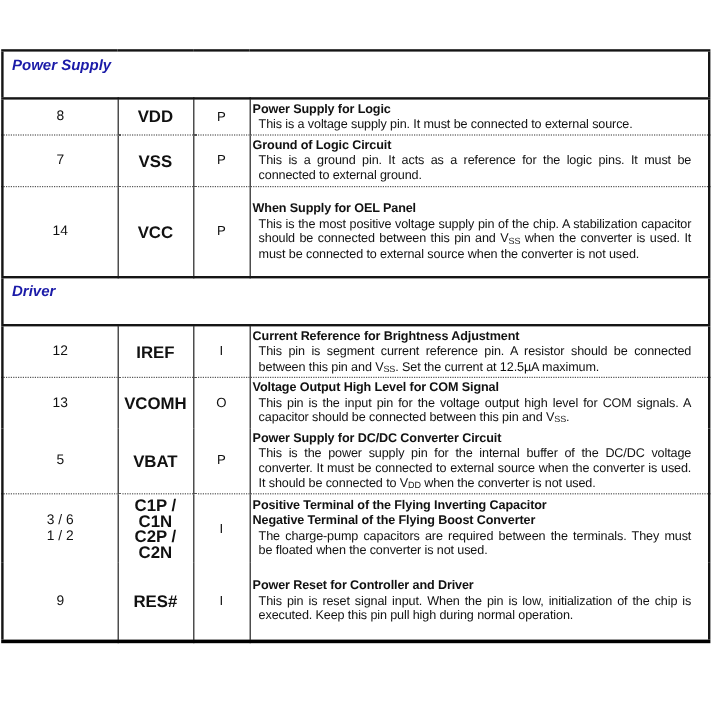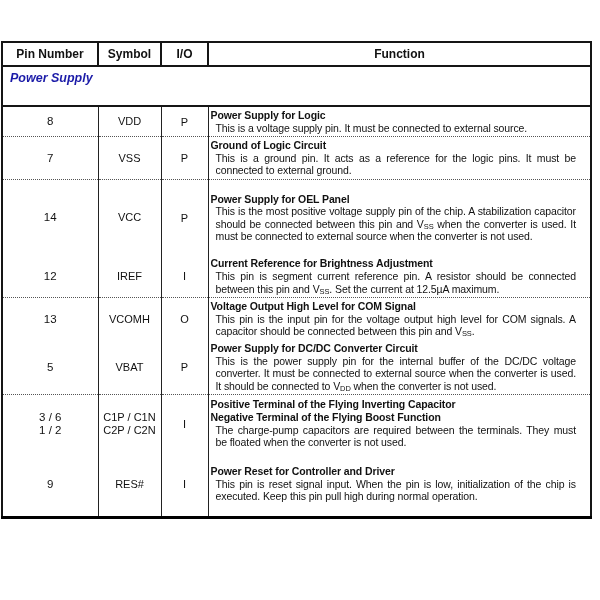--- a/index.html
+++ b/index.html
@@ -29,21 +29,21 @@
 
   tr.sec td {
     border-top:2px solid #151515; border-bottom:2px solid #151515;
     font-size:12.5px; font-weight:bold; font-style:italic;
     color:var(--section-color,#1b1ba8);
     padding:4px 0 20px 7px;
   }
   tr.dotted td { border-top:1px dotted #555; }
 
   td.cell-center { text-align:center; font-size:11.5px; }
-  td.cell-sym { font-size:11px; }
+  td.cell-sym { font-size:14px;font-weight:bold; }
   td.cell-io { font-size:11px; }
   .line { line-height:13px; }
 
   td.cell-fn { text-align:left; padding:2px 14px 2px 2px; }
   .fn-title { font-weight:bold; font-size:10.5px; line-height:12.6px; letter-spacing:-0.1px; }
   .fn-body  { font-size:10.5px; line-height:12.6px; text-align:justify; padding-left:5px; letter-spacing:-0.1px; }
   .fn-body sub { font-size:7.5px; line-height:0; vertical-align:-1px; }
 
   tr.h-hdr  { height:24px; }
   tr.h-sec  { height:25px; }
@@ -62,26 +62,20 @@
 <div class="page">
   <table class="pin-table">
     <colgroup>
       <col class="c-pin">
         <col class="c-sym">
         <col class="c-io">
         <col class="c-fn">
     </colgroup>
 
     <tbody>
-        <tr class="h-hdr">
-      <th>Pin Number</th>
-      <th>Symbol</th>
-      <th>I/O</th>
-      <th>Function</th>
-    </tr>
 
     <tr class="sec h-sec">
       <td colspan="4"><span>Power Supply</span></td>
     </tr>
 
     <tr class="data r-vdd">
       <td class="cell-center">
             <div class="line">8</div>
           </td>
       <td class="cell-center cell-sym">
@@ -110,25 +104,28 @@
 
     <tr class="data dotted r-vcc">
       <td class="cell-center">
             <div class="line">14</div>
           </td>
       <td class="cell-center cell-sym">
             <div class="line">VCC</div>
           </td>
       <td class="cell-center cell-io">P</td>
       <td class="cell-fn">
-        <div class="fn-title">Power Supply for OEL Panel</div>
+        <div class="fn-title">When Supply for OEL Panel</div>
         <div class="fn-body">This is the most positive voltage supply pin of the chip.  A stabilization capacitor should be connected between this pin and V<sub>SS</sub> when the converter is used.  It must be connected to external source when the converter is not used.</div>
       </td>
     </tr>
 
+    <tr class="sec h-sec">
+      <td colspan="4"><span>Driver</span></td>
+    </tr>
 
     <tr class="data r-iref">
       <td class="cell-center">
             <div class="line">12</div>
           </td>
       <td class="cell-center cell-sym">
             <div class="line">IREF</div>
           </td>
       <td class="cell-center cell-io">I</td>
       <td class="cell-fn">
@@ -171,21 +168,21 @@
         <div class="line">3 / 6</div>
         <div class="line">1 / 2</div>
       </td>
       <td class="cell-center cell-sym">
         <div class="line">C1P / C1N</div>
         <div class="line">C2P / C2N</div>
       </td>
       <td class="cell-center cell-io">I</td>
       <td class="cell-fn">
         <div class="fn-title">Positive Terminal of the Flying Inverting Capacitor</div>
-        <div class="fn-title">Negative Terminal of the Flying Boost Function</div>
+        <div class="fn-title">Negative Terminal of the Flying Boost Converter</div>
         <div class="fn-body">The charge-pump capacitors are required between the terminals.  They must be floated when the converter is not used.</div>
       </td>
     </tr>
 
 
     <tr class="data r-res">
       <td class="cell-center">
             <div class="line">9</div>
           </td>
       <td class="cell-center cell-sym">

